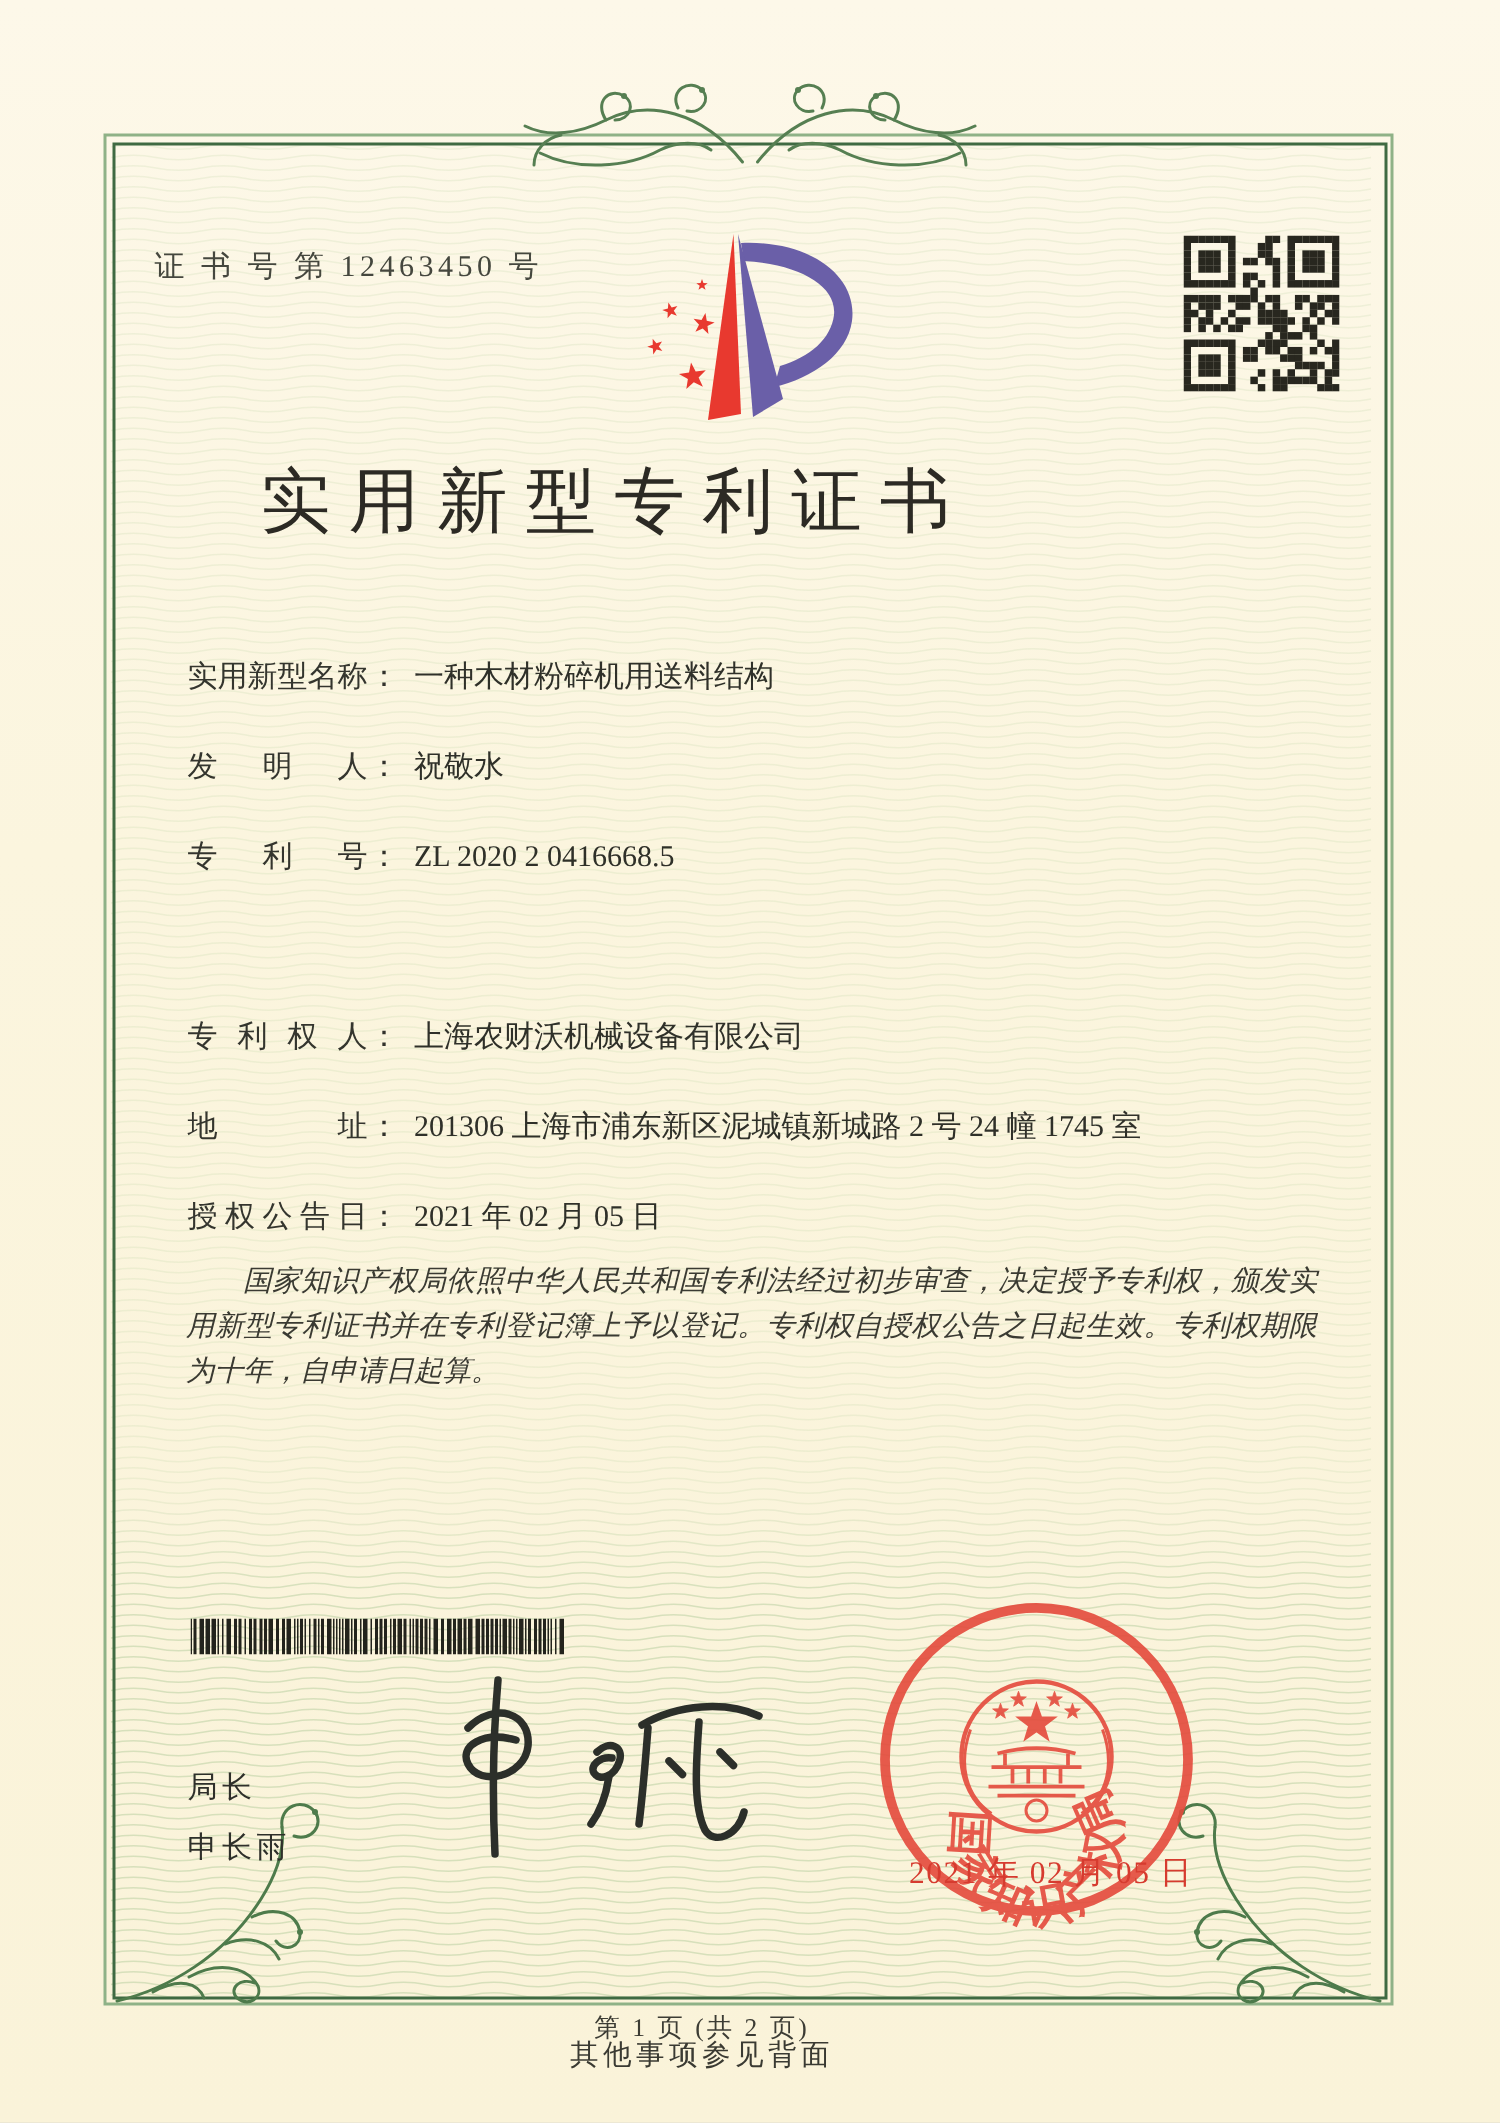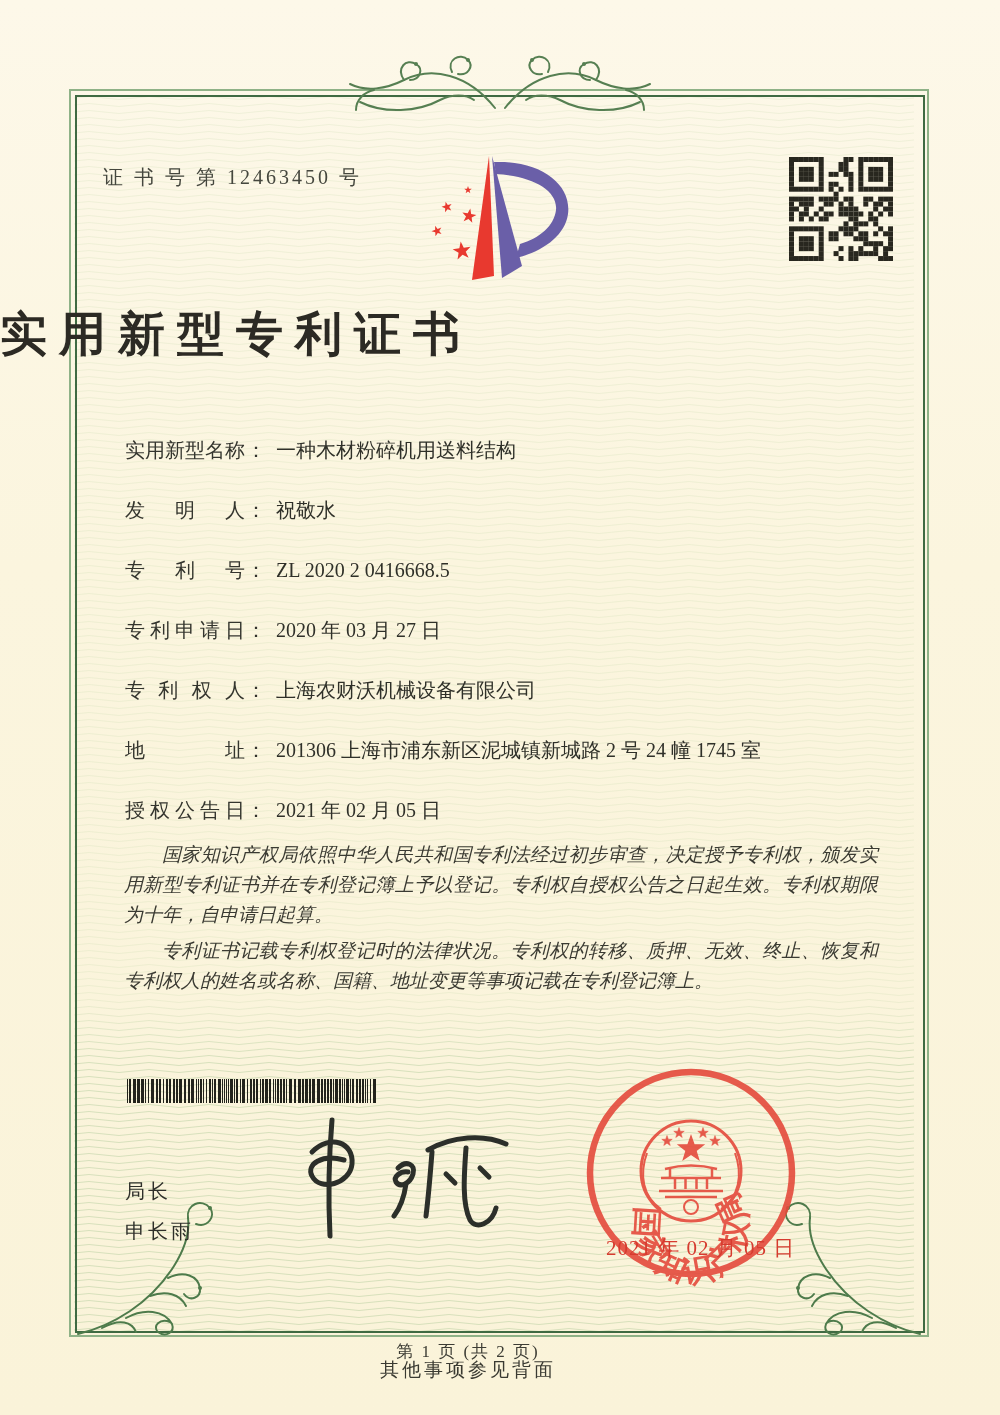--- a/index.html
+++ b/index.html
@@ -6,21 +6,21 @@
   .sheet{
     position:relative;width:1000px;height:1415px;overflow:hidden;
     background:linear-gradient(180deg,#fdf8e9 0%,#fbf5de 40%,#faf3d9 100%);
     font-family:"Liberation Serif", serif;color:#32322c;padding-left:12px;
   }
   .abs{position:absolute;}
   
   .frame-outer{left:69px;top:89px;width:856px;height:1244px;border:2.5px solid #8fb287;}
   .frame-inner{left:75px;top:95px;width:846px;height:1234px;border:2px solid #3f6a42;}
   .cert-no{left:103px;top:164px;font-size:20px;letter-spacing:3px;color:#45473e;}
-  .title{left:0;top:303px;width:819px;text-align:left;font-size:47px;font-weight:bold;
+  .title{left:0;top:303px;width:819px;text-align:center;font-size:47px;font-weight:normal;
          letter-spacing:12px;color:#2c2a24;}
   .row{left:125px;font-size:20px;white-space:nowrap;}
   .flabel{display:inline-block;width:120px;text-align:justify;text-align-last:justify;color:#34352e;vertical-align:bottom;}
   .colon{margin-left:1px;}
   .fvalue{margin-left:10px;color:#2f3029;}
   .pair2{position:absolute;left:368px;top:0;white-space:nowrap;}
   .pair2 .plabel{color:#34352e;}
   .paras{left:124px;top:840px;width:754px;font-style:italic;}
   .paras p{margin:0;font-size:19px;line-height:30px;text-align:justify;text-indent:2em;color:#3a3a32;}
   .paras p + p{margin-top:6px;}
@@ -517,36 +517,32 @@
 
   <div class="abs row" style="top:437px">
     <span class="flabel">实用新型名称</span><span class="colon">：</span><span class="fvalue">一种木材粉碎机用送料结构</span>
   </div>
   <div class="abs row" style="top:497px">
     <span class="flabel">发明人</span><span class="colon">：</span><span class="fvalue">祝敬水</span>
   </div>
   <div class="abs row" style="top:557px">
     <span class="flabel">专利号</span><span class="colon">：</span><span class="fvalue">ZL 2020 2 0416668.5</span>
   </div>
-  <div class="abs row" style="top:617px">
-    <span class="flabel">专利申请日</span><span class="colon">：</span><span class="fvalue">2020 年 03 月 27 日</span>
-  </div>
   <div class="abs row" style="top:677px">
     <span class="flabel">专利权人</span><span class="colon">：</span><span class="fvalue">上海农财沃机械设备有限公司</span>
   </div>
   <div class="abs row" style="top:737px">
     <span class="flabel">地址</span><span class="colon">：</span><span class="fvalue">201306 上海市浦东新区泥城镇新城路 2 号 24 幢 1745 室</span>
   </div>
   <div class="abs row" style="top:797px">
     <span class="flabel">授权公告日</span><span class="colon">：</span><span class="fvalue">2021 年 02 月 05 日</span>
   </div>
 
   <div class="abs paras">
     <p>国家知识产权局依照中华人民共和国专利法经过初步审查，决定授予专利权，颁发实用新型专利证书并在专利登记簿上予以登记。专利权自授权公告之日起生效。专利权期限为十年，自申请日起算。</p>
-    <p>专利证书记载专利权登记时的法律状况。专利权的转移、质押、无效、终止、恢复和专利权人的姓名或名称、国籍、地址变更等事项记载在专利登记簿上。</p>
   </div>
 
   <svg id="barcode" class="abs" style="left:127px;top:1079px;" width="252" height="24" viewBox="0 0 252 24">
       <rect x="0" y="0" width="1" height="24" fill="#23231c"></rect>
       <rect x="2" y="0" width="2" height="24" fill="#23231c"></rect>
       <rect x="6" y="0" width="3" height="24" fill="#23231c"></rect>
       <rect x="10" y="0" width="3" height="24" fill="#23231c"></rect>
       <rect x="14" y="0" width="3" height="24" fill="#23231c"></rect>
       <rect x="18" y="0" width="1" height="24" fill="#23231c"></rect>
       <rect x="21" y="0" width="1" height="24" fill="#23231c"></rect>

